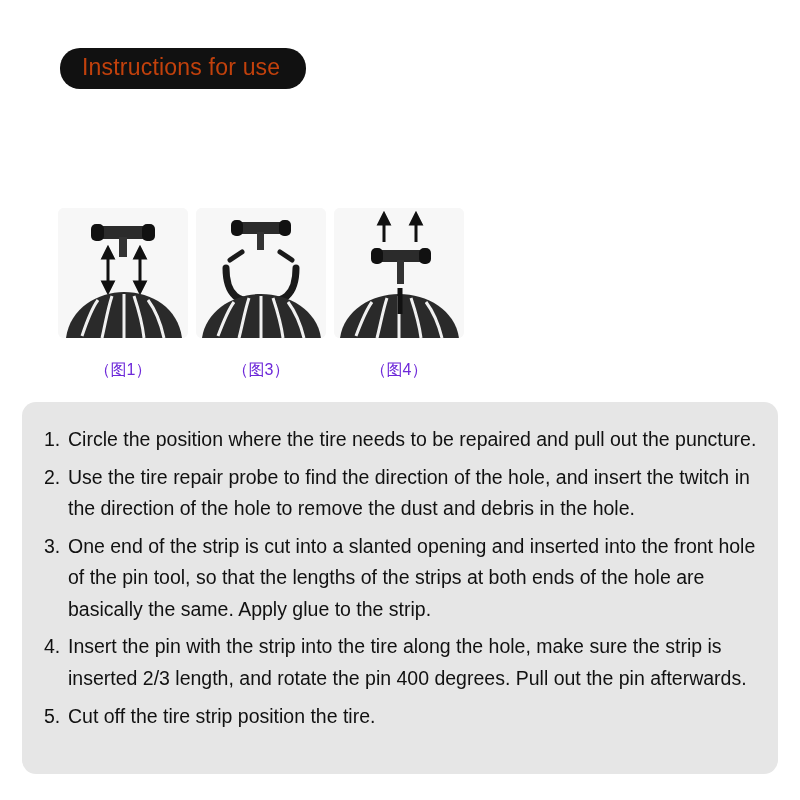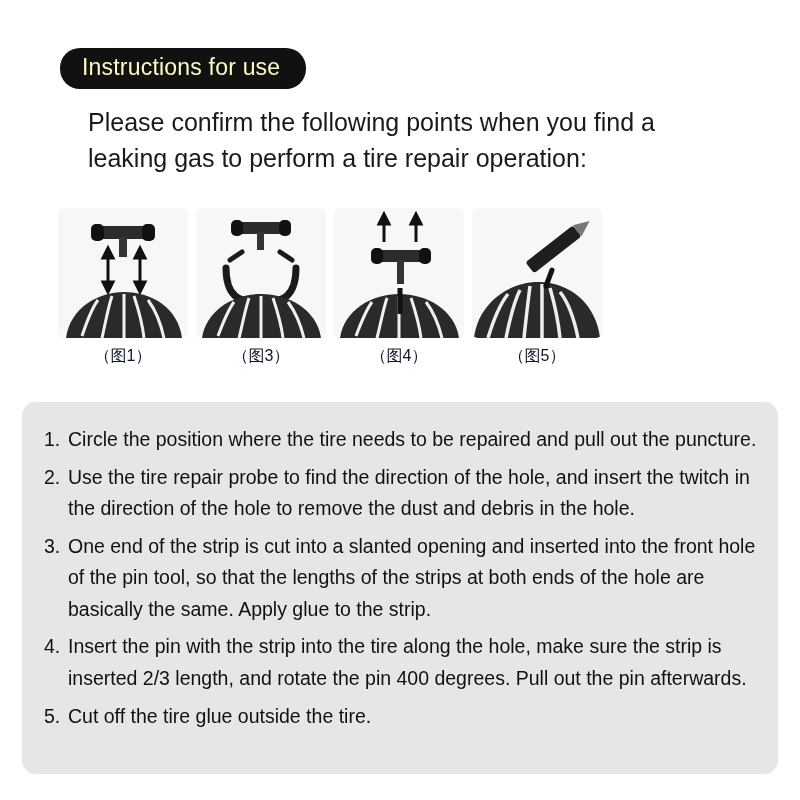--- a/index.html
+++ b/index.html
@@ -18,21 +18,21 @@
     background: #ffffff;
     overflow: hidden;
   }
 
   
   .title-pill {
     position: absolute;
     left: 60px;
     top: 48px;
     background: #111111;
-    color: #fef9c3;
+    color: #c2410c;
     border-radius: 20px;
     padding: 7px 26px 9px 22px;
     font-size: 23px;
     letter-spacing: 0.2px;
     line-height: 1.1;
     display: inline-block;
   }
 
   
   .intro {
@@ -63,23 +63,23 @@
   }
   .fig-box {
     width: 130px;
     height: 130px;
     background: #f7f7f7;
     border-radius: 6px;
     overflow: hidden;
     display: block;
   }
   .fig-cap {
-    margin-top: 8px;
+    margin-top: 22px;
     font-size: 16px;
-    color: #0f172a;
+    color: #6d28d9;
     text-align: center;
   }
 
   
   .steps-panel {
     position: absolute;
     left: 22px;
     top: 402px;
     width: 756px;
     height: 372px;
@@ -105,21 +105,20 @@
     flex: 1 1 auto;
   }
 </style>
 </head>
 <body>
 
 <div class="page">
 
   <div class="title-pill">Instructions for use</div>
 
-  <div class="intro">Please confirm the following points when you find a leaking gas to perform a tire repair operation:</div>
 
   <div class="figures">
 
     <div class="fig">
       <svg class="fig-box" viewBox="0 0 130 130">
         <rect x="0" y="0" width="130" height="130" fill="#f7f7f7"></rect>
 
         <rect x="36" y="18" width="58" height="13" rx="6" fill="#2b2b2b"></rect>
         <rect x="33" y="16" width="13" height="17" rx="5" fill="#111"></rect>
         <rect x="84" y="16" width="13" height="17" rx="5" fill="#111"></rect>
@@ -196,44 +195,20 @@
           <path d="M43 130 C47 114 49 102 53 90"></path>
           <path d="M65 130 L65 88"></path>
           <path d="M87 130 C85 114 81 102 77 90"></path>
           <path d="M108 130 C104 114 98 102 92 94"></path>
         </g>
         <path d="M66 80 L66 106" stroke="#111" stroke-width="5" fill="none"></path>
       </svg>
       <div class="fig-cap">（图4）</div>
     </div>
 
-    <div class="fig">
-      <svg class="fig-box" viewBox="0 0 130 130">
-        <rect x="0" y="0" width="130" height="130" fill="#f7f7f7"></rect>
-
-        <g transform="rotate(-38 88 40)">
-          <rect x="52" y="30" width="60" height="14" rx="3" fill="#1e1e1e"></rect>
-          <polygon points="112,30 128,37 112,44" fill="#777"></polygon>
-        </g>
-
-        <g fill="#2a2a2a">
-          <path d="M2 130 C6 96 36 74 66 74 C98 74 124 96 128 130 Z"></path>
-        </g>
-        <g stroke="#ededed" stroke-width="3.5" fill="none">
-          <path d="M16 130 C22 110 28 96 36 86"></path>
-          <path d="M34 130 C38 110 42 94 48 82"></path>
-          <path d="M52 130 C54 110 56 94 58 78"></path>
-          <path d="M70 130 C70 110 70 94 70 76"></path>
-          <path d="M88 130 C86 110 82 94 78 80"></path>
-          <path d="M106 130 C102 110 96 94 88 84"></path>
-        </g>
-        <path d="M74 78 L80 62" stroke="#111" stroke-width="5" fill="none" stroke-linecap="round"></path>
-      </svg>
-      <div class="fig-cap">（图5）</div>
-    </div>
 
   </div>
 
   <div class="steps-panel">
     <div class="step">
       <span class="step-num">1.</span>
       <span class="step-text">Circle the position where the tire needs to be repaired and pull out the puncture.</span>
     </div>
     <div class="step">
       <span class="step-num">2.</span>
@@ -242,17 +217,17 @@
     <div class="step">
       <span class="step-num">3.</span>
       <span class="step-text">One end of the strip is cut into a slanted opening and inserted into the front hole of the pin tool, so that the lengths of the strips at both ends of the hole are basically the same. Apply glue to the strip.</span>
     </div>
     <div class="step">
       <span class="step-num">4.</span>
       <span class="step-text">Insert the pin with the strip into the tire along the hole, make sure the strip is inserted 2/3 length, and rotate the pin 400 degrees. Pull out the pin afterwards.</span>
     </div>
     <div class="step">
       <span class="step-num">5.</span>
-      <span class="step-text">Cut off the tire glue outside the tire.</span>
+      <span class="step-text">Cut off the tire strip position the tire.</span>
     </div>
   </div>
 
 </div>
 
 </body></html>

